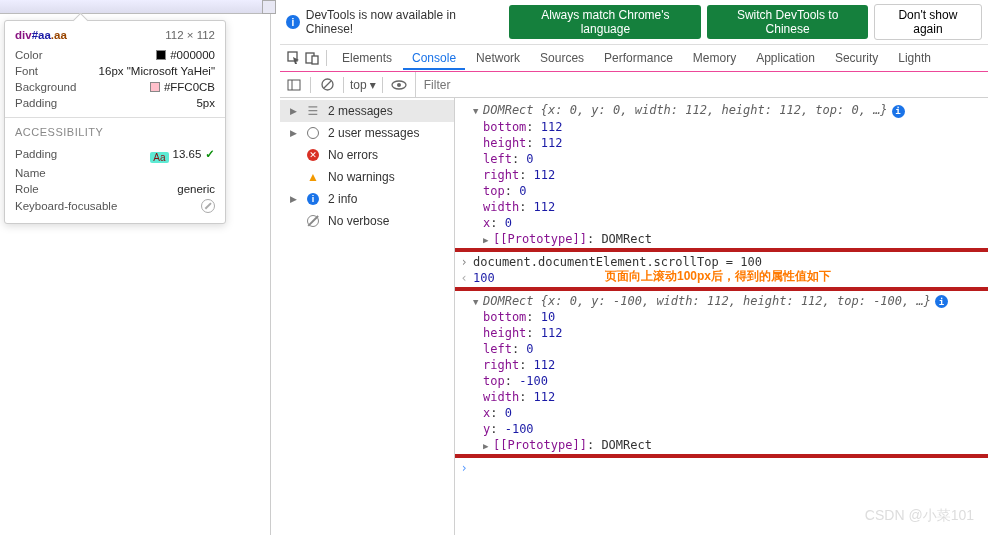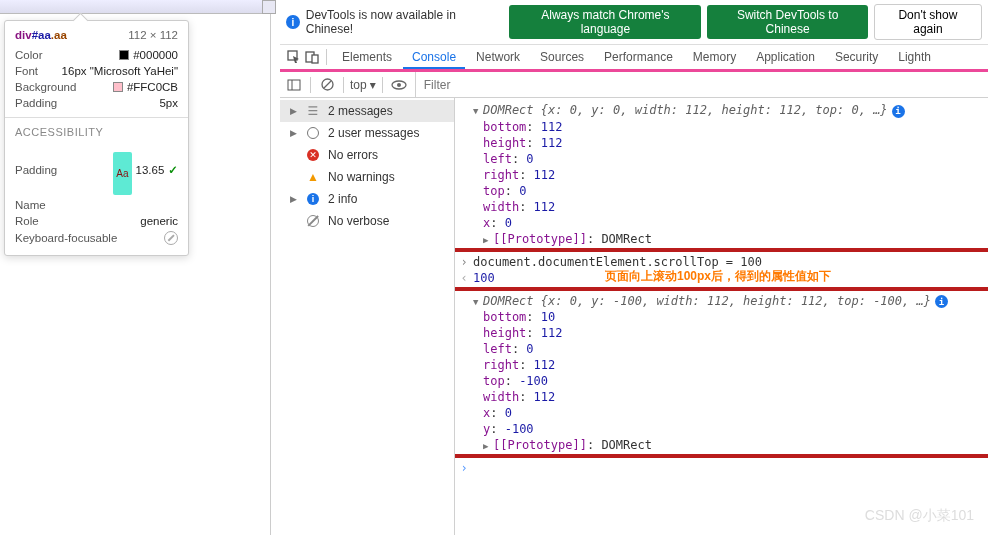--- a/index.html
+++ b/index.html
@@ -1,48 +1,48 @@
 <!DOCTYPE html>
 <html><head>
 <meta charset="utf-8">
 <style>
 * { box-sizing: border-box; margin: 0; padding: 0; }
 body { font-family: "Segoe UI", Arial, sans-serif; font-size: 12px; color: #333; background: #fff; width: 988px; height: 535px; overflow: hidden; position: relative; }
-.tooltip { position: absolute; left: 4px; top: 20px; width: 185px; background: #fff; border: 1px solid #ccc; border-radius: 3px; box-shadow: 0 2px 8px rgba(0,0,0,0.15); padding: 8px 10px; font-size: 11.5px; }
+.tooltip { position: absolute; left: 4px; top: 20px; width: 222px; background: #fff; border: 1px solid #ccc; border-radius: 3px; box-shadow: 0 2px 8px rgba(0,0,0,0.15); padding: 8px 10px; font-size: 11.5px; }
 .tooltip::before { content: ''; position: absolute; top: -6px; left: 70px; width: 10px; height: 10px; background: #fff; border-left: 1px solid #ccc; border-top: 1px solid #ccc; transform: rotate(45deg); }
 .tt-head { display: flex; justify-content: space-between; margin-bottom: 6px; }
 .tt-sel { font-weight: bold; }
 .tt-sel .tag { color: #881280; }
 .tt-sel .id { color: #1a1aa6; }
 .tt-sel .cls { color: #994500; }
 .tt-dim { color: #666; }
 .tt-row { display: flex; justify-content: space-between; align-items: center; padding: 2px 0; }
 .tt-lab { color: #555; }
 .tt-val { color: #222; display: flex; align-items: center; gap: 4px; }
 .swatch { width: 10px; height: 10px; border: 1px solid #888; display: inline-block; }
 .sw-black { background: #000; }
 .sw-pink { background: #FFC0CB; }
 .tt-divider { border-top: 1px solid #ddd; margin: 6px -10px; }
 .tt-section { color: #888; letter-spacing: 0.5px; font-size: 11px; padding: 2px 0 4px; }
-.aa-badge { background: #5eead4; color: #811; padding: 16px 3px; border-radius: 2px; font-size: 10px; margin-top: 8px; }
+.aa-badge { background: #5eead4; color: #811; padding: 0 3px; border-radius: 2px; font-size: 10px; margin-top: 8px; }
 .check { color: #0a8f0a; font-weight: bold; }
 .circle-no { width: 14px; height: 14px; border: 1.5px solid #aaa; border-radius: 50%; position: relative; }
 .circle-no::after { content: ''; position: absolute; left: 2px; top: 5px; width: 8px; height: 1.5px; background: #aaa; transform: rotate(-45deg); }
 
 .ruler { position: absolute; left: 0; top: 0; width: 270px; height: 14px; background: linear-gradient(#eef,#dde); border-bottom: 1px solid #bbb; }
 .ruler::after { content: ''; position: absolute; right: -1px; top: 0; width: 1px; height: 535px; background: #ccc; }
 .splitter-handle { position: absolute; left: 262px; top: 0; width: 14px; height: 14px; background: #e8e8f4; border: 1px solid #aaa; }
 
 .devtools { position: absolute; left: 280px; top: 0; right: 0; bottom: 0; display: flex; flex-direction: column; }
 .banner { display: flex; align-items: center; gap: 6px; padding: 4px 6px; border-bottom: 1px solid #ddd; font-size: 12px; }
 .banner .info-ico { width: 14px; height: 14px; border-radius: 50%; background: #1a73e8; color: #fff; font-weight: bold; font-size: 10px; display: flex; align-items: center; justify-content: center; }
 .btn-blue { background: #15803d; color: #fff; border: none; padding: 3px 7px; border-radius: 3px; cursor: pointer; font-size: 12px; }
 .btn-plain { background: #fff; border: 1px solid #ccc; padding: 3px 8px; border-radius: 3px; cursor: pointer; font-size: 12px; }
 
-.tabbar { display: flex; align-items: center; border-bottom: 3px solid #ec4899; height: 27px; padding-left: 6px; gap: 2px; }
+.tabbar { display: flex; align-items: center; border-bottom: 1px solid #ec4899; height: 27px; padding-left: 6px; gap: 2px; }
 .tb-ico { width: 16px; height: 16px; display: flex; align-items: center; justify-content: center; color: #555; cursor: pointer; }
 .tb-sep { width: 1px; height: 16px; background: #ccc; margin: 0 4px; }
 .tab { padding: 5px 9px; color: #555; cursor: pointer; white-space: nowrap; }
 .tab.active { color: #1a73e8; border-bottom: 2px solid #1a73e8; padding-bottom: 3px; }
 
 .console-toolbar { display: flex; align-items: center; border-bottom: 1px solid #d0d0d0; height: 26px; padding-left: 4px; gap: 6px; }
 .ct-ico { width: 20px; height: 20px; display: flex; align-items: center; justify-content: center; color: #555; cursor: pointer; }
 .ct-sep { width: 1px; height: 16px; background: #ccc; }
 .ct-drop { display: flex; align-items: center; gap: 3px; color: #555; cursor: pointer; }
 .filter-input { flex: 1; border: none; border-left: 1px solid #d0d0d0; height: 100%; padding: 0 8px; font-size: 12px; outline: none; color: #888; }

